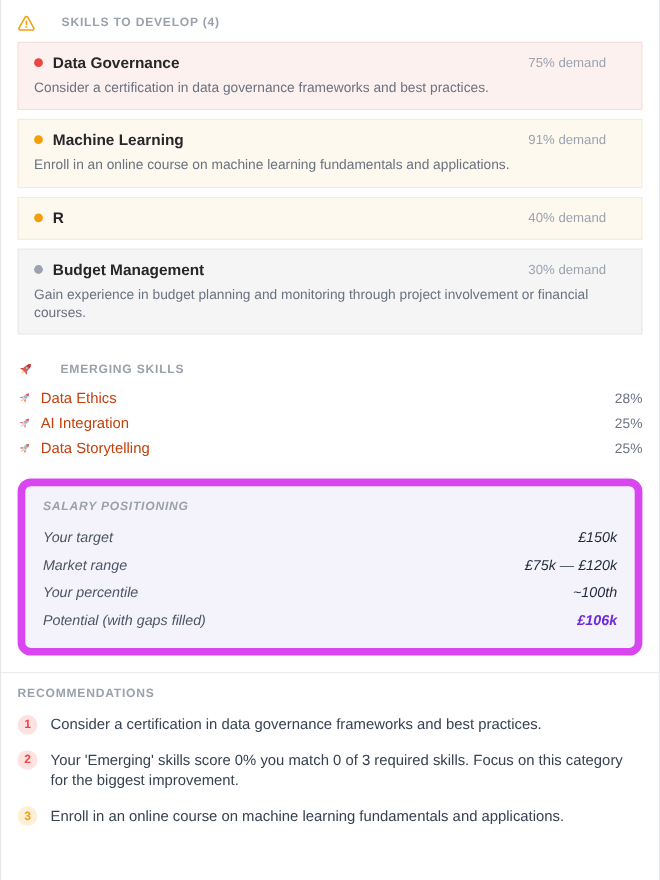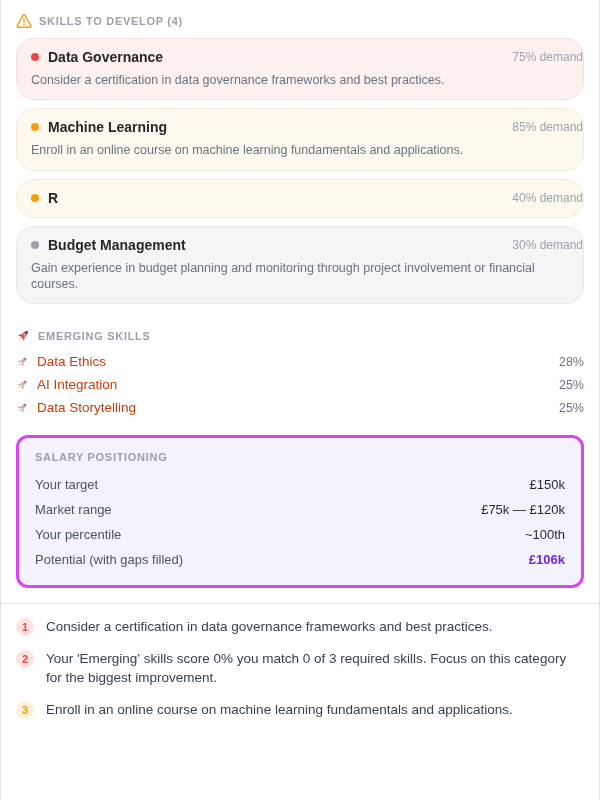--- a/index.html
+++ b/index.html
@@ -9,29 +9,29 @@
     --c-red:#ef4444; --c-orange:#f59e0b; --c-gray:#9ca3af; --c-purple:#6d28d9;
   }
   .panel{
     height:100%;
     border-left:1px solid #e5e7eb;
     border-right:1px solid #e5e7eb;
     padding:13px 15px 0 15px;
   }
   
   .sec-header{
-    display:flex; align-items:center; gap:7px;
+    display:flex; align-items:center; gap:24px;
     font-size:11px; font-weight:700; letter-spacing:.7px;
     color:#9aa1ab; text-transform:uppercase;
     margin-bottom:9px;
   }
   
   .skill-card{
-    border-radius:19px; border:1px solid transparent;
-    padding:10px 0 11px 14px; margin-bottom:8px;
+    border-radius:0; border:1px solid transparent;
+    padding:10px 32px 11px 14px; margin-bottom:8px;
   }
   .skill-card.level-high{ background:#fdf1f0; border-color:#f8dedd; }
   .skill-card.level-medium{ background:#fdf9ef; border-color:#f3ecd9; }
   .skill-card.level-low{ background:#f5f5f6; border-color:#e8e8ea; }
   .skill-card-top{ display:flex; align-items:center; justify-content:space-between; }
   .skill-card-left{ display:flex; align-items:center; gap:9px; }
   .dot{ width:8px; height:8px; border-radius:50%; flex-shrink:0; }
   .level-high .dot{ background:var(--c-red); }
   .level-medium .dot{ background:var(--c-orange); }
   .level-low .dot{ background:var(--c-gray); }
@@ -42,22 +42,22 @@
   .emerging{ margin-top:24px; }
   .emerging .sec-header{ margin-bottom:7px; }
   .em-row{
     display:flex; align-items:center; padding:4px 0; font-size:13.5px;
   }
   .em-row .em-icon{ margin-right:8px; display:inline-flex; }
   .em-name{ color:#c2410c; }
   .em-value{ margin-left:auto; font-size:12.5px; color:#6b7280; }
   
   .salary-card{
-    margin-top:16px; background:#f4f2fb; border:3px solid #d946ef;
-    border-radius:12px; padding:13px 16px 13px 16px;
+    margin-top:16px; background:#f4f2fb; border:7px solid #d946ef;
+    border-radius:12px; padding:13px 16px 13px 16px;font-style:italic;
   }
   .salary-card .sec-header{ margin-bottom:9px; }
   .salary-row{
     display:flex; align-items:center; justify-content:space-between;
     padding:5px 0; font-size:13px;gap:40px;
   }
   .salary-label{ color:#4b5563; }
   .salary-value{ color:#1f2937; font-weight:500; }
   .salary-row.highlight .salary-value{ color:var(--c-purple); font-weight:700;margin-left:47px; }
   
@@ -102,21 +102,21 @@
         </div>
         <div class="skill-desc">Consider a certification in data governance frameworks and best practices.</div>
       </div>
 
       <div class="skill-card level-medium">
         <div class="skill-card-top">
           <div class="skill-card-left">
             <span class="dot"></span>
             <span class="skill-name">Machine Learning</span>
           </div>
-          <span class="demand">85% demand</span>
+          <span class="demand">91% demand</span>
         </div>
         <div class="skill-desc">Enroll in an online course on machine learning fundamentals and applications.</div>
       </div>
 
       <div class="skill-card level-medium">
         <div class="skill-card-top">
           <div class="skill-card-left">
             <span class="dot"></span>
             <span class="skill-name">R</span>
           </div>
@@ -232,20 +232,23 @@
         <div class="salary-row highlight">
           <span class="salary-label">Potential (with gaps filled)</span>
           <span class="salary-value">£106k</span>
         </div>
       </div>
   </div>
 
   <div class="divider"></div>
 
   <div class="recs">
+    <div class="sec-header">
+      <span>Recommendations</span>
+    </div>
     <div>
 
         <div class="rec-item priority-high">
           <span class="rec-badge">1</span>
           <span class="rec-text">Consider a certification in data governance frameworks and best practices.</span>
         </div>
 
         <div class="rec-item priority-high">
           <span class="rec-badge">2</span>
           <span class="rec-text">Your 'Emerging' skills score 0% you match 0 of 3 required skills. Focus on this category for the biggest improvement.</span>

